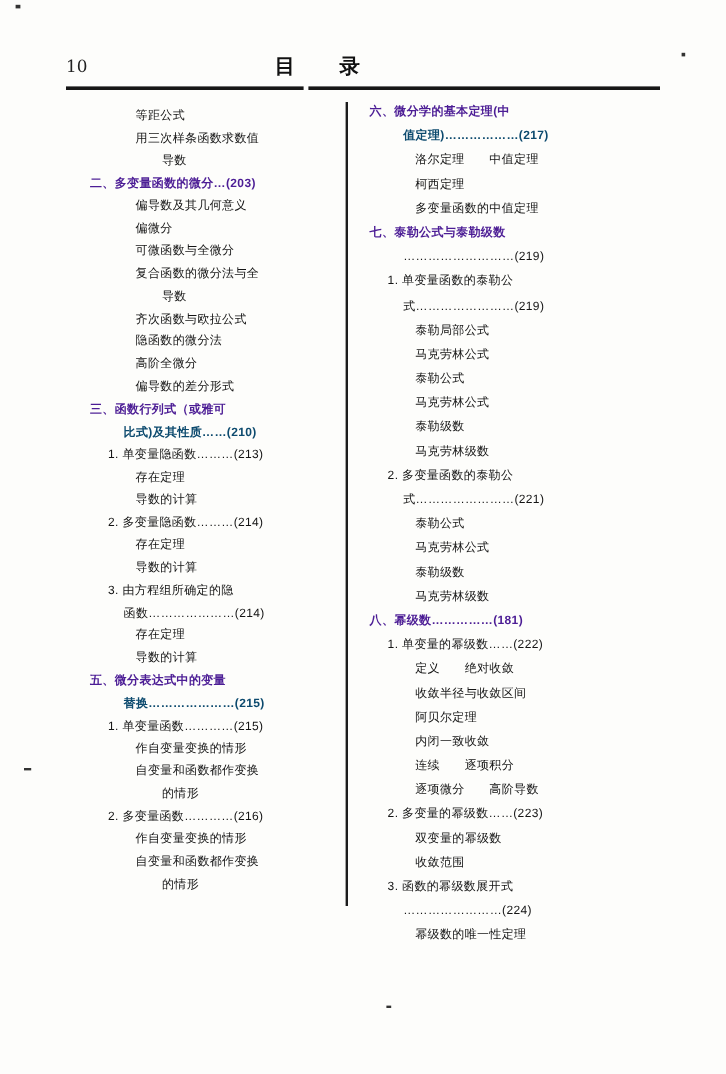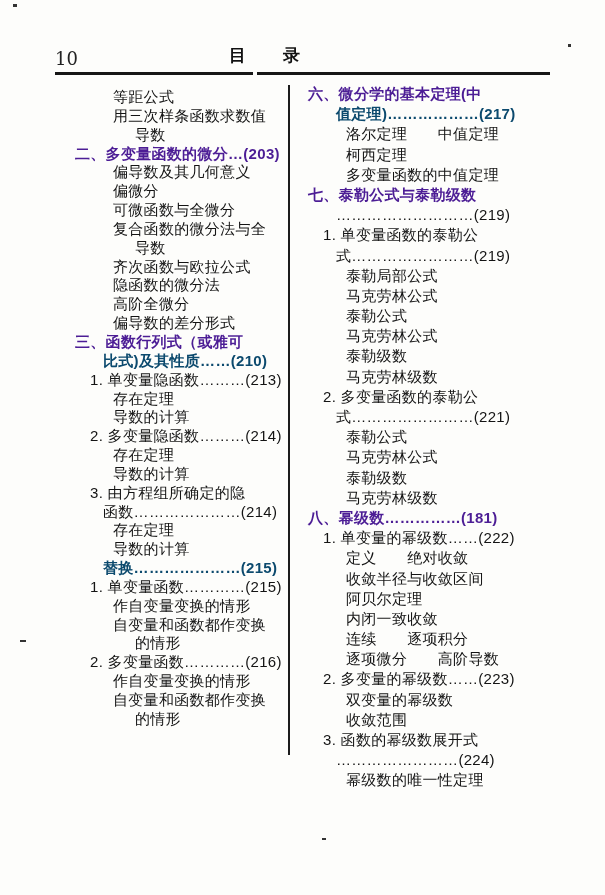--- a/index.html
+++ b/index.html
@@ -9,21 +9,21 @@
     height: 895px;
     background: #fdfdfb;
     overflow: hidden;
     font-family: "Liberation Sans", "DejaVu Sans", sans-serif;
     color: #181818;
   }
   .page-number {
     position: absolute;
     left: 55px;
     top: 48px;
-    font-size: 18px;
+    font-size: 14px;
     font-family: "DejaVu Serif", "Liberation Serif", serif;
     color: #222;
   }
   .page-title {
     position: absolute;
     left: 229px;
     top: 44px;
     font-size: 17px;
     font-weight: bold;
     letter-spacing: 1px;
@@ -41,21 +41,21 @@
   .col-divider {
     position: absolute;
     left: 288px;
     top: 85px;
     width: 1.5px;
     height: 670px;
     background: #1c1c1c;
   }
   .col {
     position: absolute;
-    font-size: 15px;
+    font-size: 10px;
     color: #141414;
   }
   .col .line {
     white-space: nowrap;
     letter-spacing: 0.3px;
   }
   .col-left  { left: 75px;  top: 88px; width: 214px; }
   .col-right { left: 308px; top: 84px; width: 248px; }
   .col-left  .line { height: 18.85px; line-height: 18.85px; }
   .col-right .line { height: 20.2px;  line-height: 20.2px; }
@@ -105,20 +105,21 @@
       <div class="line num">1. 单变量隐函数………(213)</div>
       <div class="line leaf">存在定理</div>
       <div class="line leaf">导数的计算</div>
       <div class="line num">2. 多变量隐函数………(214)</div>
       <div class="line leaf">存在定理</div>
       <div class="line leaf">导数的计算</div>
       <div class="line num">3. 由方程组所确定的隐</div>
       <div class="line numc">函数…………………(214)</div>
       <div class="line leaf">存在定理</div>
       <div class="line leaf">导数的计算</div>
+      <div class="line head">五、微分表达式中的变量</div>
       <div class="line headc">替换…………………(215)</div>
       <div class="line num">1. 单变量函数…………(215)</div>
       <div class="line leaf">作自变量变换的情形</div>
       <div class="line leaf">自变量和函数都作变换</div>
       <div class="line leaf2">的情形</div>
       <div class="line num">2. 多变量函数…………(216)</div>
       <div class="line leaf">作自变量变换的情形</div>
       <div class="line leaf">自变量和函数都作变换</div>
       <div class="line leaf2">的情形</div>
     </div>

